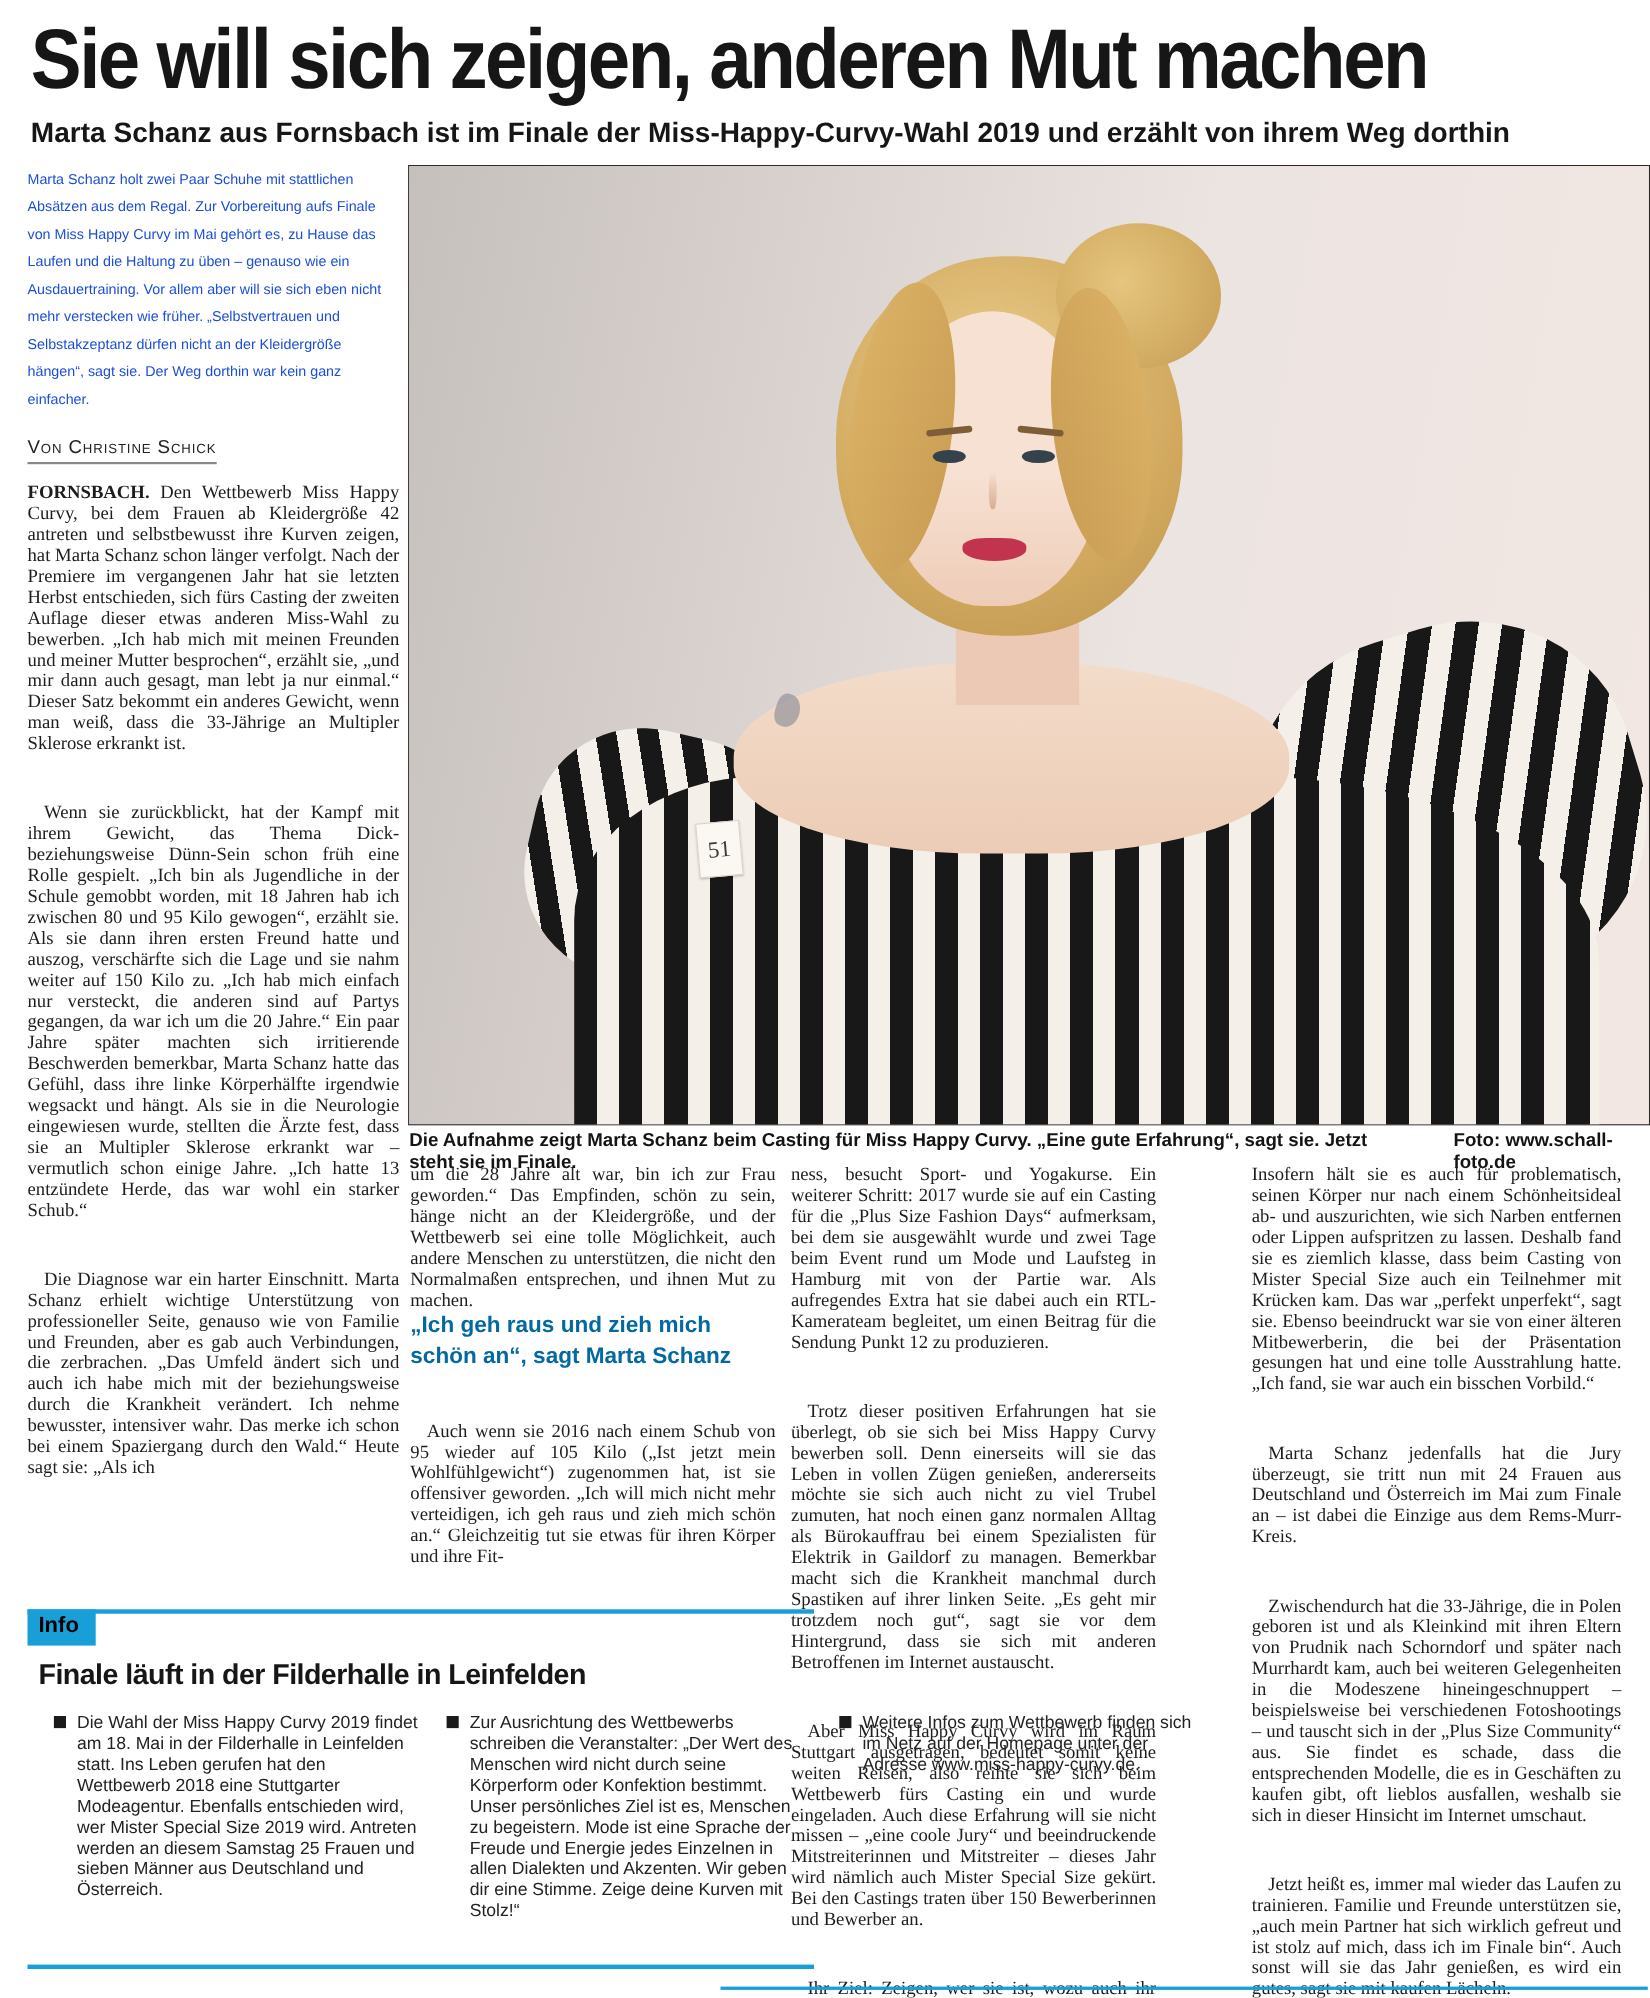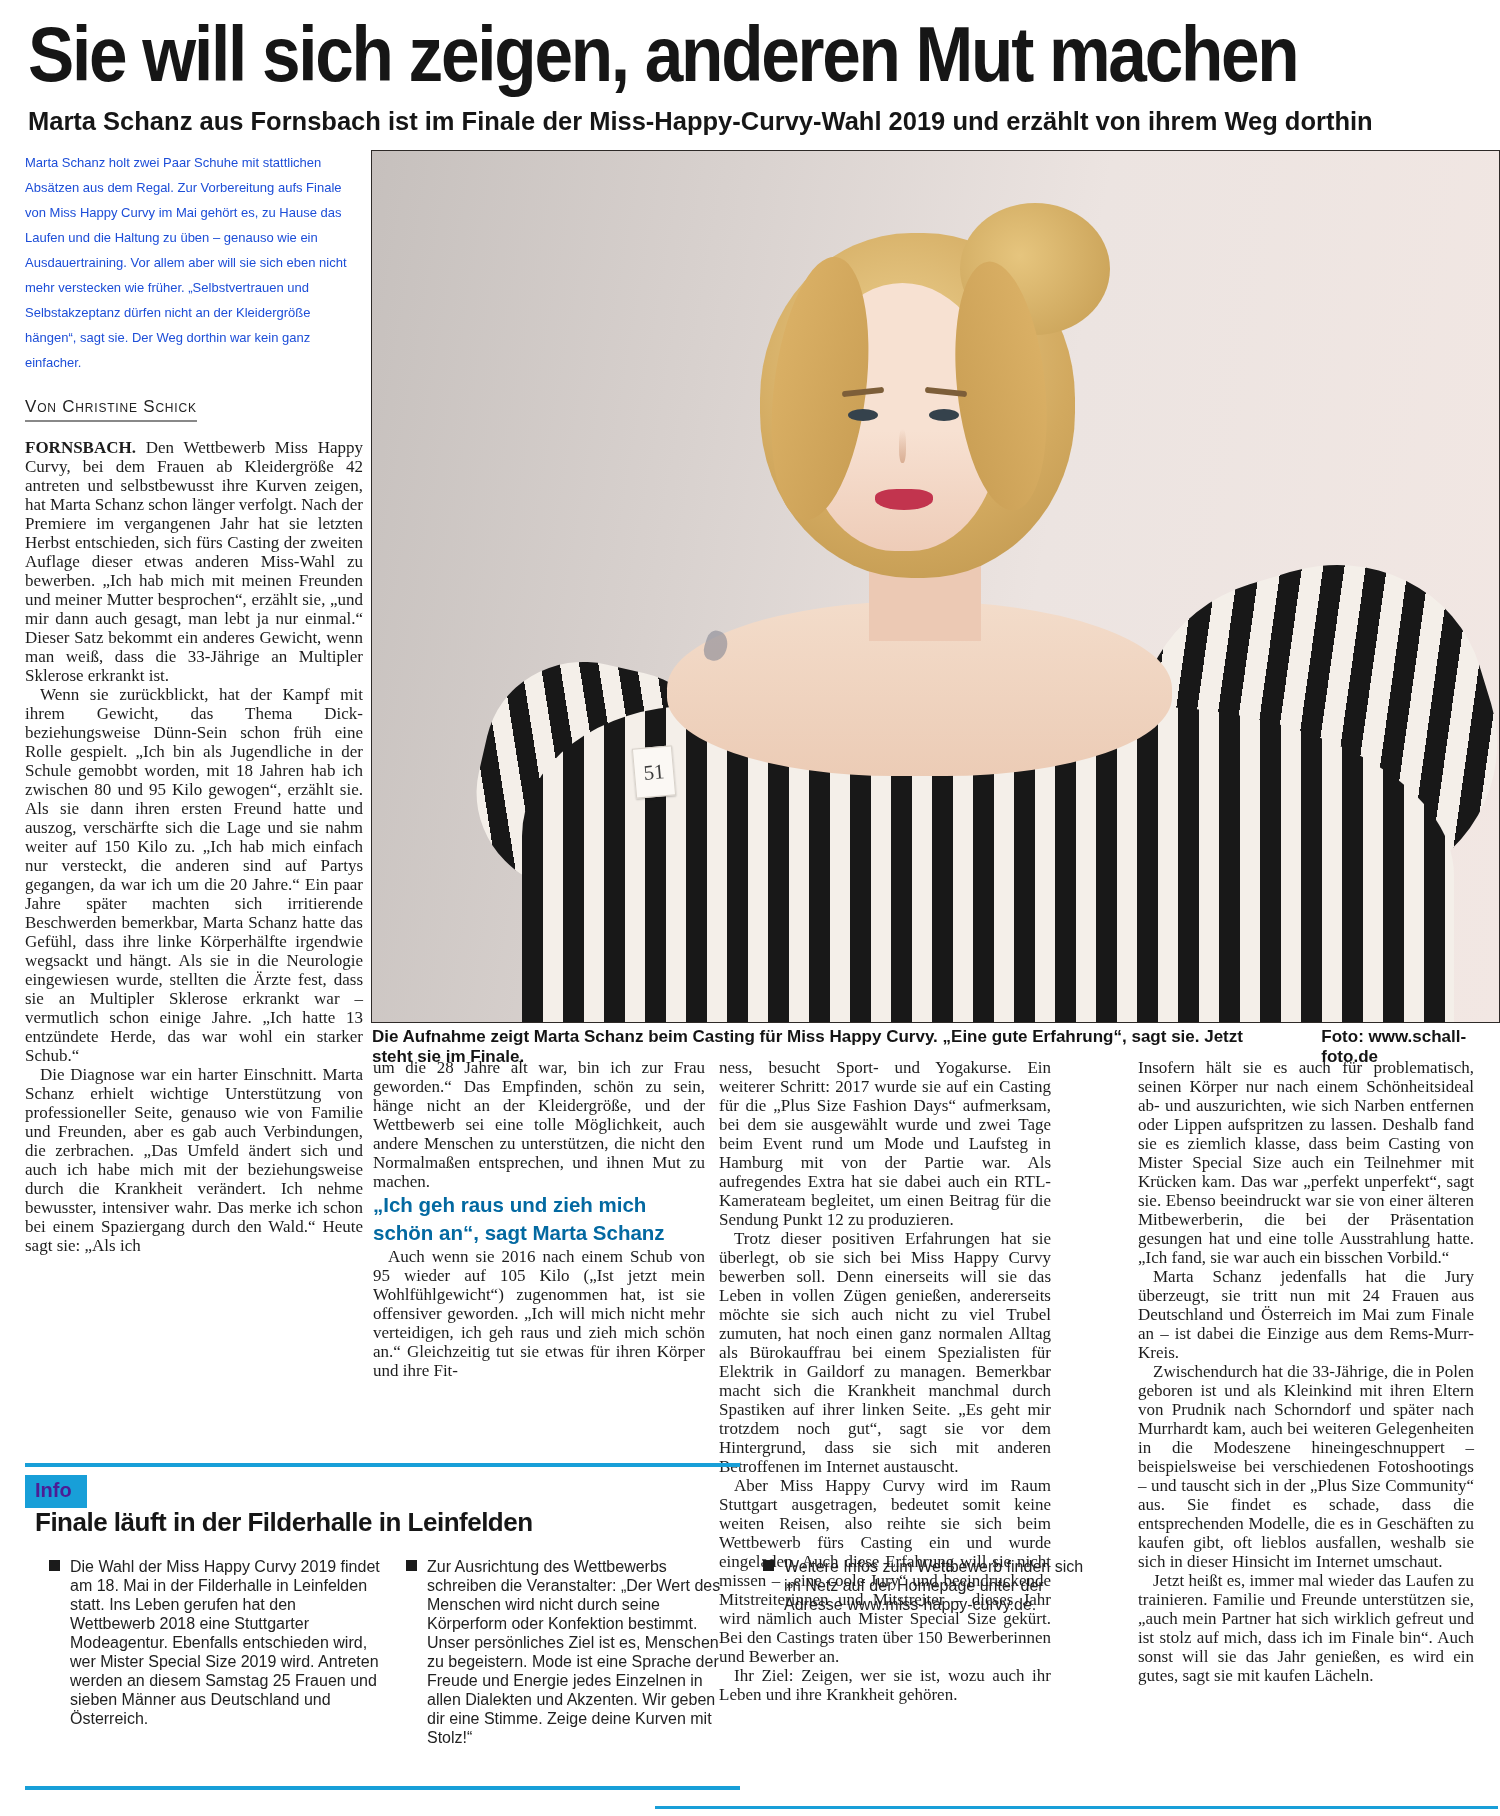--- a/index.html
+++ b/index.html
@@ -11,21 +11,21 @@
   .subheadline{position:absolute;left:28px;top:107px;width:1460px;font-size:25.5px;font-weight:700;color:#161616;}
 
   
   .intro-col{position:absolute;left:25px;top:150px;width:338px;}
   .lede{font-size:13px;line-height:25px;font-weight:400;color:#1d4ed8;}
   .byline{margin-top:22px;font-size:17px;letter-spacing:.8px;font-variant:small-caps;color:#222;}
   .byline i{display:inline-block;font-style:normal;border-bottom:2px solid #888;padding-bottom:3px;}
   .serif{font-family:"Liberation Serif","DejaVu Serif",serif;font-size:17px;line-height:19px;text-align:justify;color:#1d1d1d;}
   .intro-body{margin-top:16px;}
   .serif p{margin:0;}
-  .serif p.ind{text-indent:15px;}
+  .serif p.ind{text-indent:15px;margin-top:44px;}
   .dateline{font-weight:700;}
 
   
   .photo{position:absolute;left:371px;top:150px;width:1127px;height:871px;border:1px solid #2e2a28;overflow:hidden;background:#e6dfdc;}
   .wall{position:absolute;inset:0;background:linear-gradient(100deg,#c6c0bd 0%,#d8d1ce 28%,#ece4e1 58%,#f2e7e3 100%);}
   .stripe-main{position:absolute;left:150px;right:45px;top:555px;bottom:-10px;background:repeating-linear-gradient(90deg,#181818 0 21px,#f4efe9 21px 41px);border-top-left-radius:170px 130px;border-top-right-radius:320px 170px;}
   .stripe-left{position:absolute;left:108px;top:515px;width:240px;height:230px;background:repeating-linear-gradient(68deg,#181818 0 19px,#f4efe9 19px 38px);border-radius:42%;transform:rotate(13deg);}
   .stripe-right{position:absolute;right:6px;top:420px;width:350px;height:330px;background:repeating-linear-gradient(115deg,#181818 0 21px,#f4efe9 21px 42px);border-radius:44%;transform:rotate(-17deg);}
   .chest{position:absolute;left:295px;top:450px;width:505px;height:175px;background:linear-gradient(180deg,#f3dcca,#ecccb6);border-radius:50% 50% 45% 45%;}
   .neckline{position:absolute;left:330px;top:468px;width:385px;height:150px;background:#f2d8c5;border-radius:48%;}
@@ -51,21 +51,21 @@
 
   
   .bcol{position:absolute;top:1058px;width:332px;}
   .colA{left:373px;} .colB{left:719px;} .colC{left:1138px;width:336px;}
   .pullquote{font-family:"Liberation Sans",sans-serif;font-size:20.5px;line-height:28px;font-weight:700;text-align:left;color:#0369a1;margin:26px 0 20px 0;text-indent:0;}
 
   
   .infobox{position:absolute;left:25px;top:1463px;width:715px;height:327px;}
   .ib-top{position:absolute;left:0;top:0;width:100%;height:4px;background:var(--blue);}
   .ib-bottom{position:absolute;left:0;bottom:0;width:100%;height:4px;background:var(--blue);}
-  .ib-tab{position:absolute;left:0;top:12px;background:var(--blue);color:#4c1d95;font-size:20px;font-weight:700;padding:4px 15px 6px 10px;}
+  .ib-tab{position:absolute;left:0;top:0;background:var(--blue);color:#000000;font-size:20px;font-weight:700;padding:4px 15px 6px 10px;}
   .ib-head{position:absolute;left:10px;top:44px;font-size:26px;font-weight:700;color:#161616;letter-spacing:-.5px;}
   .ib-body{position:absolute;left:24px;top:94px;width:688px;height:212px;column-count:2;column-gap:26px;column-fill:auto;font-size:16px;line-height:19px;color:#222;}
   .ib-item{position:relative;margin:0 0 16px 0;padding-left:21px;}
   .ib-item .sq{position:absolute;left:0;top:3px;width:11px;height:11px;background:#1b1b1b;display:inline-block;}
 
   .bottom-rule{position:absolute;left:655px;top:1806px;width:843px;height:3px;background:var(--blue);}
   :root{--blue:#189fd8;}
 </style>
 </head>
 <body>

